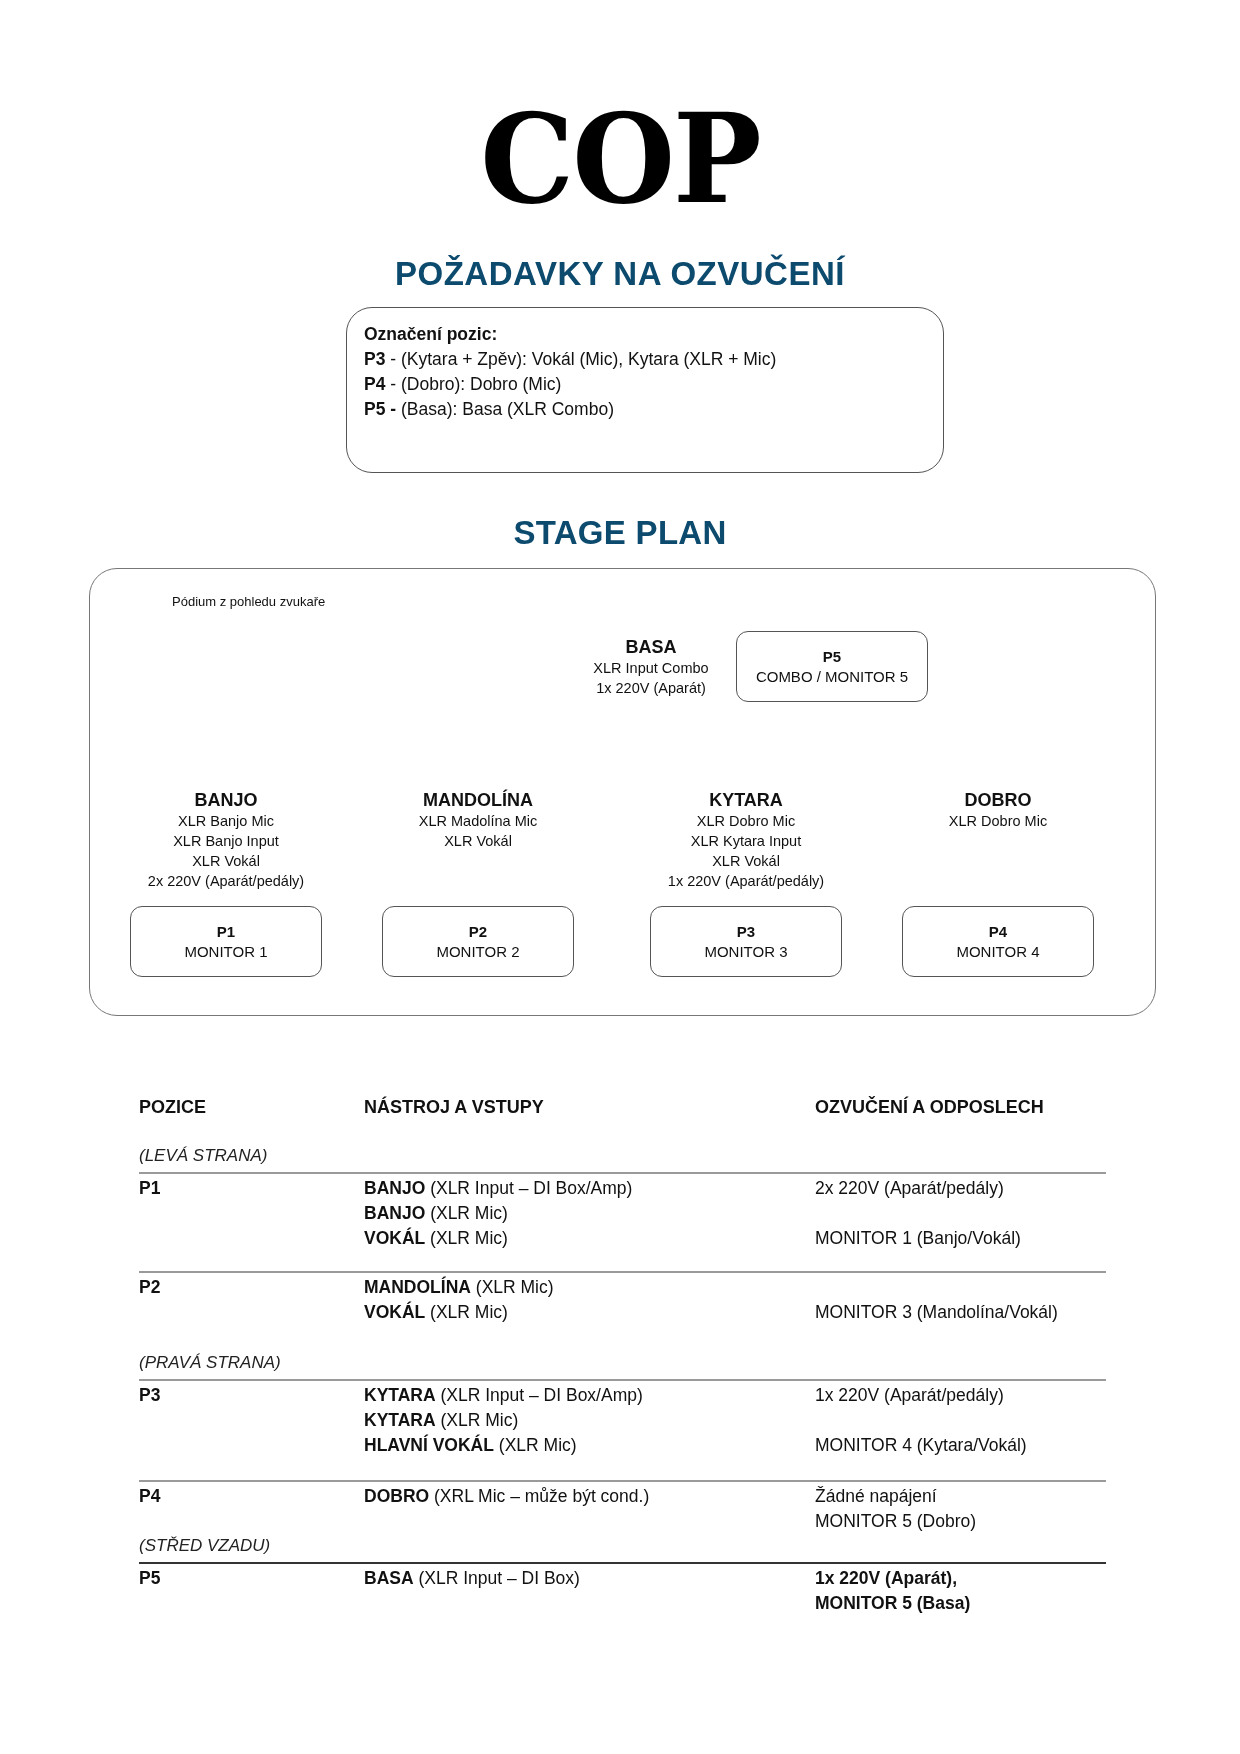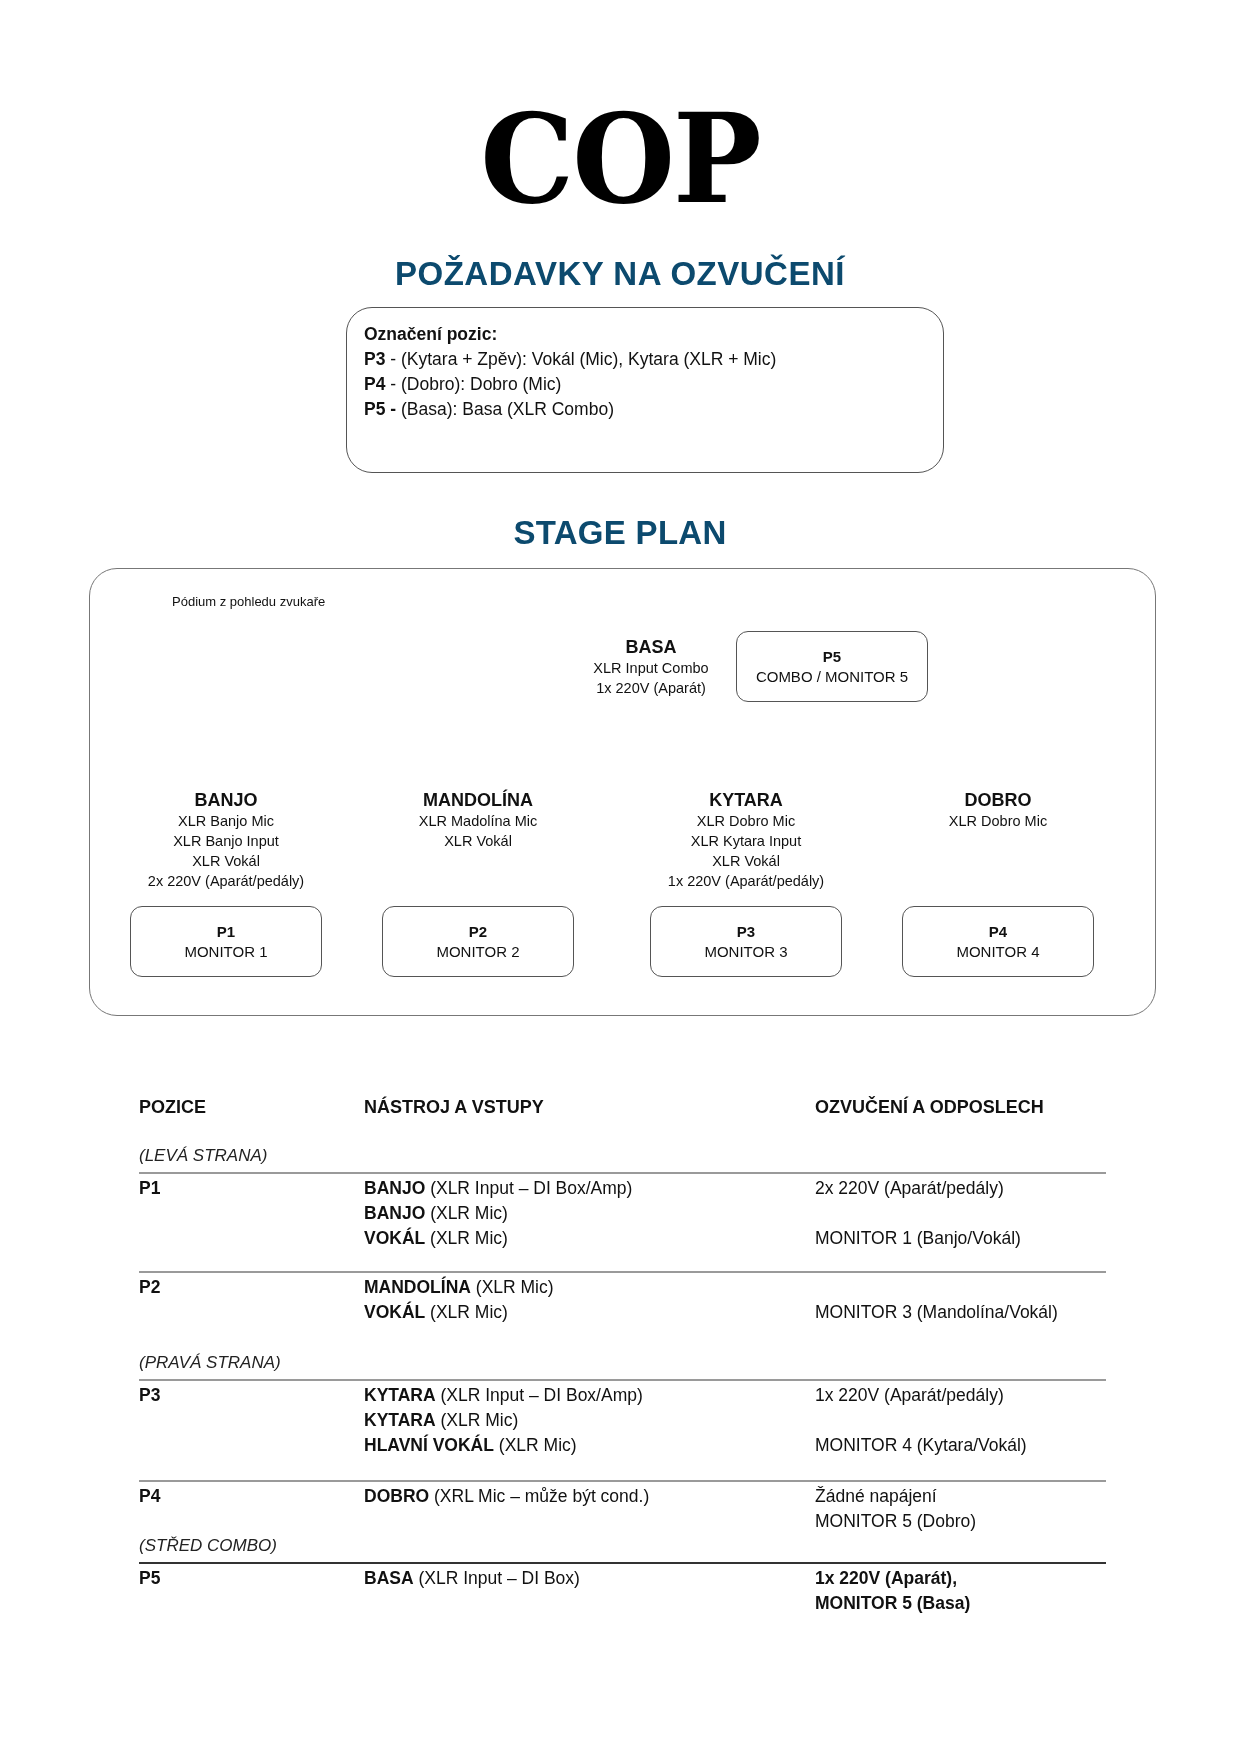--- a/index.html
+++ b/index.html
@@ -151,21 +151,21 @@
 
 <div class="abs pos" style="left:139px; top:1486px;">P4</div>
 <div class="abs cell" style="left:364px; top:1484px;">
   <div><b>DOBRO</b><span> (XRL Mic – může být cond.)</span></div>
 </div>
 <div class="abs cell" style="left:815px; top:1484px;">
   <div>Žádné napájení</div>
   <div>MONITOR 5 (Dobro)</div>
 </div>
 
-<div class="abs side" style="left:139px; top:1536px;">(STŘED COMBO)</div>
+<div class="abs side" style="left:139px; top:1536px;">(STŘED VZADU)</div>
 <div class="abs rule dark" style="top:1562px;"></div>
 
 <div class="abs pos" style="left:139px; top:1568px;">P5</div>
 <div class="abs cell" style="left:364px; top:1566px;">
   <div><b>BASA</b><span> (XLR Input – DI Box)</span></div>
 </div>
 <div class="abs cell" style="left:815px; top:1566px;font-weight:bold;">
   <div>1x 220V (Aparát),</div>
   <div>MONITOR 5 (Basa)</div>
 </div>

